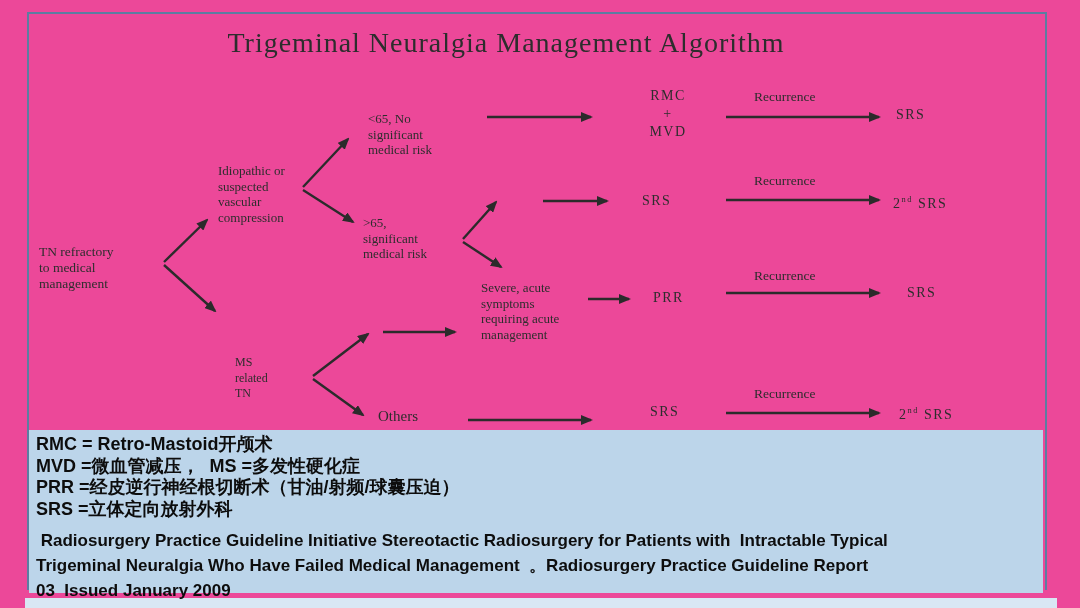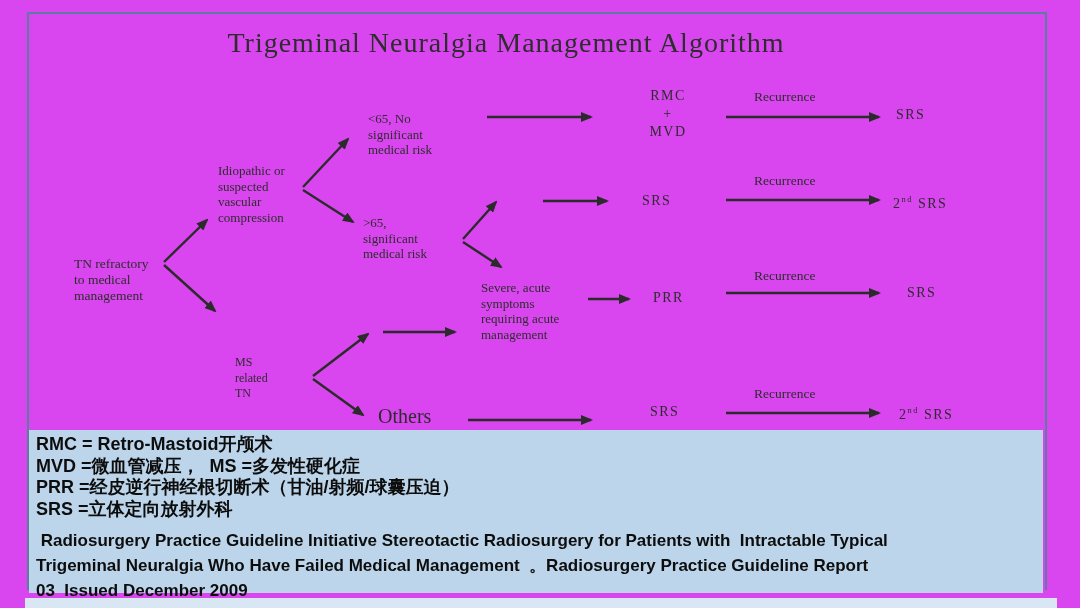--- a/index.html
+++ b/index.html
@@ -1,19 +1,19 @@
 <!DOCTYPE html>
 <html><head>
 <meta charset="utf-8">
 <style>
   html,body{margin:0;padding:0;}
   .page{
     position:relative;
     width:1080px;height:608px;
-    background:#d946ef;
+    background:#ec4899;
     overflow:hidden;
     font-family:"Liberation Sans","DejaVu Sans",sans-serif;
   }
   .outer-box{
     position:absolute;left:27px;top:12px;
     width:1020px;height:578px;
     border:2px solid #5c7da1;border-bottom:none;
     box-sizing:border-box;
     z-index:3;pointer-events:none;
   }
@@ -106,21 +106,21 @@
       <path marker-end="url(#ah)" d="M313,379 L363,415"></path>
       <path marker-end="url(#ah)" d="M383,332 L455,332"></path>
       <path marker-end="url(#ah)" d="M468,420 L591,420"></path>
       <path marker-end="url(#ah)" d="M726,117 L879,117"></path>
       <path marker-end="url(#ah)" d="M726,200 L879,200"></path>
       <path marker-end="url(#ah)" d="M726,293 L879,293"></path>
       <path marker-end="url(#ah)" d="M726,413 L879,413"></path>
     </g>
   </svg>
 
-  <div class="node" style="left:74px;top:244px;font-size:13.5px;line-height:16px;margin-top:12px;">TN refractory
+  <div class="node" style="left:39px;top:244px;font-size:13.5px;line-height:16px;">TN refractory
 to medical
 management</div>
 
   <div class="node" style="left:218px;top:163px;">Idiopathic or
 suspected
 vascular
 compression</div>
 
   <div class="node" style="left:235px;top:355px;font-size:12px;">MS
 related
@@ -132,21 +132,21 @@
 
   <div class="node" style="left:363px;top:215px;">&gt;65,
 significant
 medical risk</div>
 
   <div class="node" style="left:481px;top:280px;">Severe, acute
 symptoms
 requiring acute
 management</div>
 
-  <div class="node" style="left:378px;top:409px;font-size:20px;">Others</div>
+  <div class="node" style="left:378px;top:409px;font-size:15px;">Others</div>
 
   <div class="node node-lg center" style="left:638px;top:87px;width:60px;">RMC
 +
 MVD</div>
 
   <div class="node node-lg" style="left:642px;top:192px;">SRS</div>
 
   <div class="node node-lg" style="left:653px;top:289px;">PRR</div>
 
   <div class="node node-lg" style="left:650px;top:403px;">SRS</div>
@@ -166,18 +166,18 @@
 
   <div class="legend-panel"></div>
 
   <div class="abbr">RMC = Retro-Mastoid开颅术
 MVD =微血管减压，  MS =多发性硬化症
 PRR =经皮逆行神经根切断术（甘油/射频/球囊压迫）
 SRS =立体定向放射外科</div>
 
   <div class="refs"> Radiosurgery Practice Guideline Initiative Stereotactic Radiosurgery for Patients with  Intractable Typical
 Trigeminal Neuralgia Who Have Failed Medical Management  。Radiosurgery Practice Guideline Report
-03  Issued December 2009</div>
+03  Issued January 2009</div>
 
   <div class="strip"></div>
 
 
 </div>
 
 </body></html>

